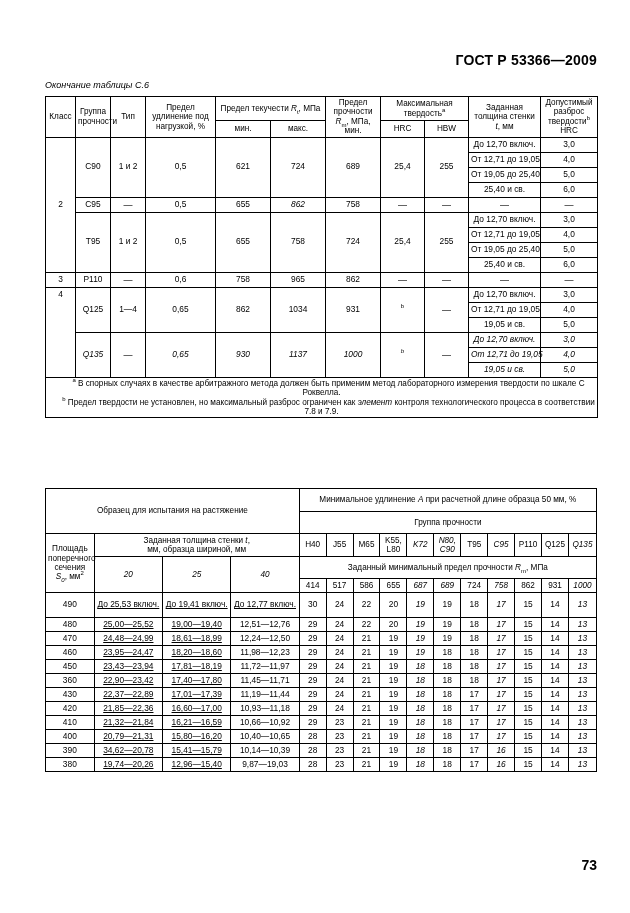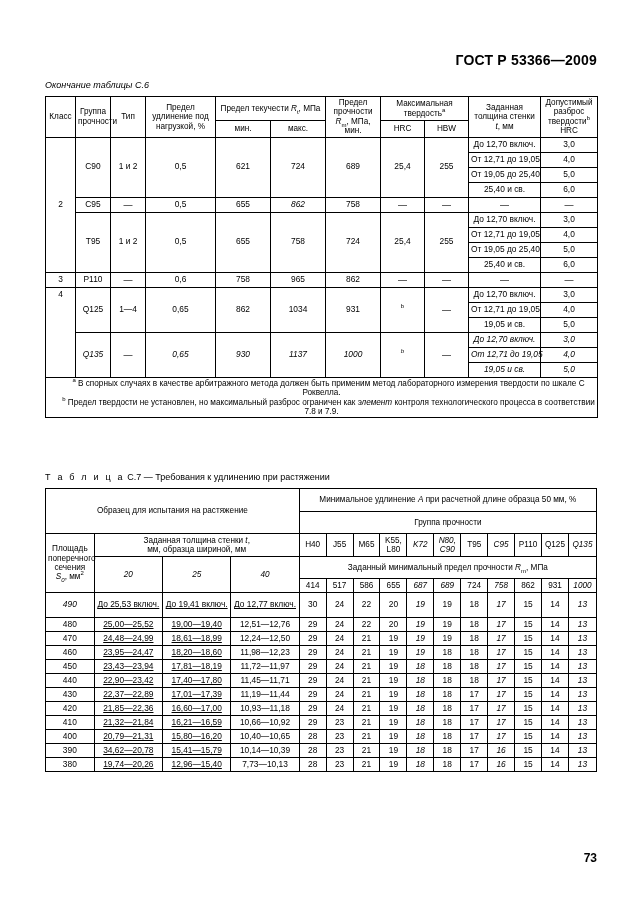--- a/index.html
+++ b/index.html
@@ -78,22 +78,22 @@
   .notecell p{margin:0;text-indent:14px;}
   
   #table-c7{
     left:45px; top:488px; width:552px;
   }
   #table-c7 td,#table-c7 th{height:11px;}
   .thin{font-size:7.8px;}
   .hdr-vert{line-height:1.22;}
   .pagenum{
     position:absolute;
-    right:33px; bottom:48px;
-    font-size:12px;
+    right:33px; bottom:40px;
+    font-size:14px;
     font-weight:bold;
   }
 </style>
 </head>
 <body>
 
 <div class="page">
 
   <div class="doc-header">ГОСТ Р 53366—2009</div>
 
@@ -257,25 +257,20 @@
 
       <tr>
         <td colspan="11" class="notecell">
           <p><sup>a</sup> <span>В спорных случаях в качестве арбитражного метода должен быть применим метод лабораторного измерения твердости по шкале С Роквелла.</span></p>
           <p><sup>b</sup> <span>Предел твердости не установлен, но максимальный разброс ограничен как </span><span class="it">элемент</span><span> контроля технологического процесса в соответствии 7.8 и 7.9.</span></p>
         </td>
       </tr>
     </tbody>
   </table>
 
-  <div class="caption-c7" style="left:45px; top:472px;">
-    <span class="sp">Т а б л и ц а</span>
-    <span>С.7</span>
-    <span>— Требования к удлинению при растяжении</span>
-  </div>
 
   <table class="gost" id="table-c7">
     <colgroup>
       <col style="width:47px">
         <col style="width:66px">
         <col style="width:66px">
         <col style="width:66px">
       <col style="width:26px">
         <col style="width:26px">
         <col style="width:26px">
@@ -326,21 +321,21 @@
         <th class="thin it">689</th>
         <th class="thin">724</th>
         <th class="thin it">758</th>
         <th class="thin">862</th>
         <th class="thin">931</th>
         <th class="thin it">1000</th>
       </tr>
     </thead>
     <tbody id="c7-body">
         <tr>
-          <td style="height: 22px; font-style: italic;">490</td>
+          <td style="height: 22px;">490</td>
           <td class="lft">До 25,53 включ.</td>
           <td class="lft">До 19,41 включ.</td>
           <td class="lft">До 12,77 включ.</td>
           <td>30</td>
           <td>24</td>
           <td>22</td>
           <td>20</td>
           <td class="it">19</td>
           <td>19</td>
           <td>18</td>
@@ -411,21 +406,21 @@
           <td>19</td>
           <td class="it">18</td>
           <td>18</td>
           <td>18</td>
           <td class="it">17</td>
           <td>15</td>
           <td>14</td>
           <td class="it">13</td>
         </tr>
         <tr>
-          <td>440</td>
+          <td>360</td>
           <td class="lft">22,90—23,42</td>
           <td class="lft">17,40—17,80</td>
           <td>11,45—11,71</td>
           <td>29</td>
           <td>24</td>
           <td>21</td>
           <td>19</td>
           <td class="it">18</td>
           <td>18</td>
           <td>18</td>
@@ -516,21 +511,21 @@
           <td>17</td>
           <td class="it">16</td>
           <td>15</td>
           <td>14</td>
           <td class="it">13</td>
         </tr>
         <tr>
           <td>380</td>
           <td class="lft">19,74—20,26</td>
           <td class="lft">12,96—15,40</td>
-          <td>7,73—10,13</td>
+          <td>9,87—19,03</td>
           <td>28</td>
           <td>23</td>
           <td>21</td>
           <td>19</td>
           <td class="it">18</td>
           <td>18</td>
           <td>17</td>
           <td class="it">16</td>
           <td>15</td>
           <td>14</td>

